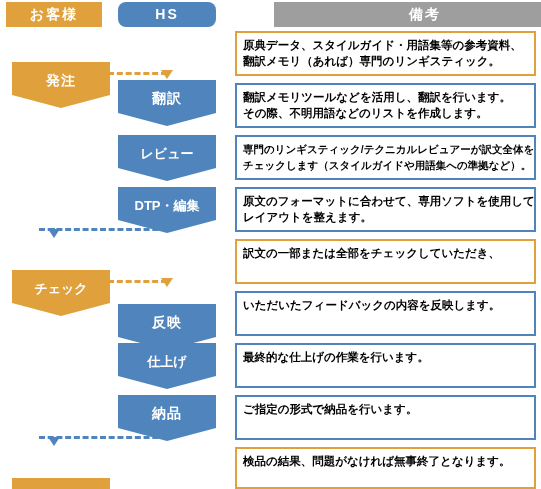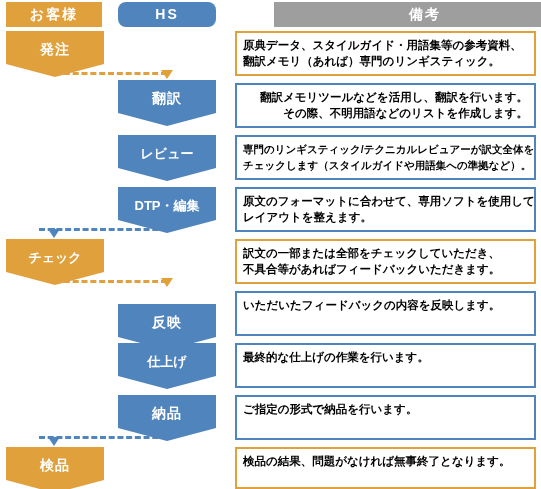--- a/index.html
+++ b/index.html
@@ -48,21 +48,21 @@
     text-align: center;
     display: flex;
     align-items: flex-start;
     justify-content: center;
     padding-top: 10px;
     box-sizing: border-box;
     letter-spacing: 1px;
     -webkit-clip-path: polygon(0 0, 100% 0, 100% 72%, 50% 100%, 0 72%);
     clip-path: polygon(0 0, 100% 0, 100% 72%, 50% 100%, 0 72%);
   }
-  .step.cust { left: 6px;   background: #e0a03c; }
+  .step.cust { left: 12px;   background: #e0a03c; margin-top: 31px; }
   .step.hs   { left: 118px; background: #5084bd; }
   .step.narrow-label { font-size: 13px; letter-spacing: 0px; }
 
   
   .remark {
     position: absolute;
     left: 235px;
     width: 301px;
     box-sizing: border-box;
     border: 2px solid #5084bd;
@@ -137,38 +137,37 @@
   <div class="arrow-down" style="left:161px; top:278px;"></div>
 
   <div class="dash-h blue" style="left:39px; top:436px; width:128px;"></div>
   <div class="arrow-down blue" style="left:48px; top:437px;"></div>
 
   <div class="remark orange" style="top:31px; height:45px;">
     <span class="remark-line">原典データ、スタイルガイド・用語集等の参考資料、</span>
     <span class="remark-line">翻訳メモリ（あれば）専門のリンギスティック。</span>
   </div>
 
-  <div class="remark" style="top:83px; height:45px;text-align:right;">
+  <div class="remark" style="top:83px; height:45px;">
     <span class="remark-line">翻訳メモリツールなどを活用し、翻訳を行います。</span>
     <span class="remark-line">その際、不明用語などのリストを作成します。</span>
   </div>
 
   <div class="remark" style="top:135px; height:45px; font-size:10.5px;">
     <span class="remark-line">専門のリンギスティック/テクニカルレビュアーが訳文全体を</span>
     <span class="remark-line">チェックします（スタイルガイドや用語集への準拠など）。</span>
   </div>
 
   <div class="remark" style="top:187px; height:45px;">
     <span class="remark-line">原文のフォーマットに合わせて、専用ソフトを使用して</span>
     <span class="remark-line">レイアウトを整えます。</span>
   </div>
 
   <div class="remark orange" style="top:239px; height:45px;">
     <span class="remark-line">訳文の一部または全部をチェックしていただき、</span>
-    <span class="remark-line">不具合等があればフィードバックいただきます。</span>
   </div>
 
   <div class="remark" style="top:291px; height:45px;">
     <span class="remark-line">いただいたフィードバックの内容を反映します。</span>
     <span class="remark-line"></span>
   </div>
 
   <div class="remark" style="top:343px; height:45px;">
     <span class="remark-line">最終的な仕上げの作業を行います。</span>
     <span class="remark-line"></span>

